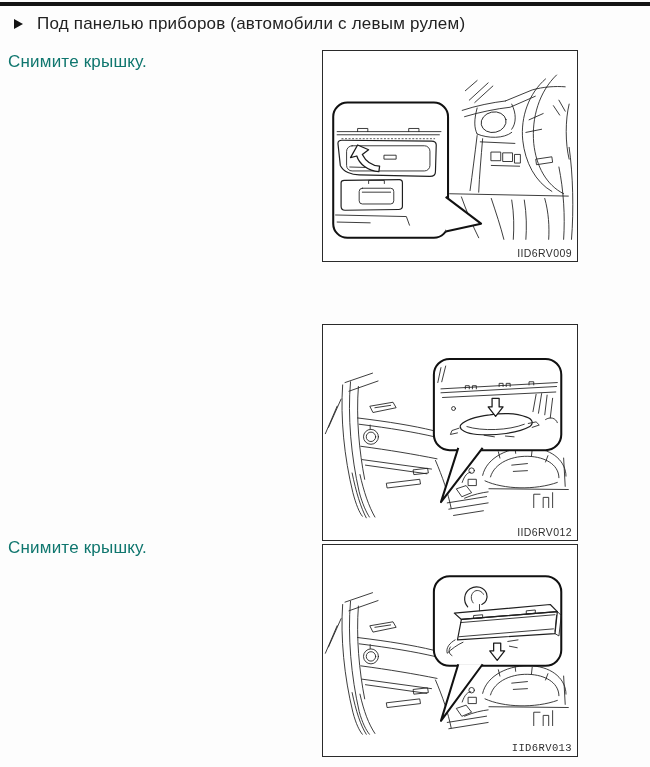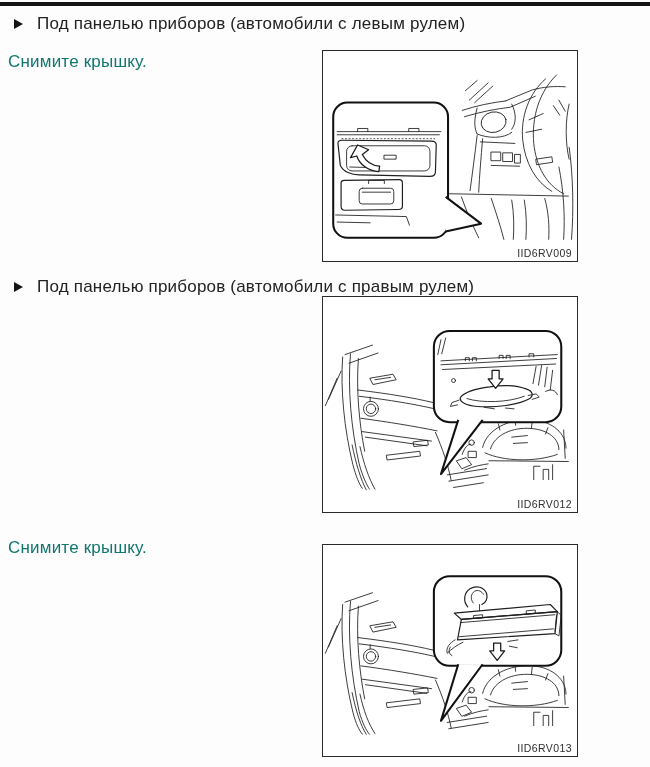--- a/index.html
+++ b/index.html
@@ -26,22 +26,22 @@
     font-size:17px;line-height:28.5px;letter-spacing:.2px;color:#0f766e;
   }
   .step-1{top:48px;}
   .step-2{top:307px;}
   .step-3{top:534px;}
   .figure{
     position:absolute;left:322px;width:256px;
     border:1.6px solid #2a2a2a;background:#fff;box-sizing:border-box;text-align:right;
   }
   .fig-1{top:50px;height:212px;}
-  .fig-2{top:296px;height:217px;}
-  .fig-3{top:544px;height:213px;}
+  .fig-2{top:324px;height:217px;}
+  .fig-3{top:544px;height:213px;font-family:Liberation Mono, monospace;}
   .figure svg{position:absolute;left:0;top:0;width:100%;height:100%;}
   .fig-code{
     position:absolute;right:5px;bottom:2px;
     font-size:10.5px;letter-spacing:.4px;color:#2e2e2e;background:#fff;padding-left:3px;
   }
   .ln{fill:none;stroke:#1f1f1f;stroke-width:1.1;stroke-linecap:round;stroke-linejoin:round;}
   .ln2{fill:none;stroke:#1f1f1f;stroke-width:1.5;stroke-linecap:round;stroke-linejoin:round;}
   .bubble{fill:#ffffff;stroke:#111;stroke-width:2.6;}
   .tail{fill:#ffffff;stroke:#111;stroke-width:2.6;stroke-linejoin:round;}
   .oarrow{fill:#ffffff;stroke:#1a1a1a;stroke-width:1.6;stroke-linejoin:round;}
@@ -117,24 +117,20 @@
           <rect x="46" y="147" width="44" height="20" rx="4"></rect>
           <path d="M50,152 H86"></path>
         <path d="M16,181 L106,183 L110,194"></path>
           <path d="M18,190 L60,191"></path>
       </g>
       <path class="oarrow" d="M44,92 L58,98 L50,104 C54,112 62,118 72,119 L71,126 C57,125 46,116 43,106 L35,108 Z"></path>
     </svg>
     <span class="fig-code">IID6RV009</span>
   </div>
 
-  <div class="section-heading heading-2">
-    <span class="tri"></span>
-    <span>Под панелью приборов (автомобили с правым рулем)</span>
-  </div>
 
 
   <div class="figure fig-2">
     <svg viewBox="0 0 323 217">
       <g class="ln">
         <path d="M28,45 L63,33"></path>
           <path d="M33,56 L70,43"></path>
         <path d="M25,48 C22,90 27,140 38,185 C42,200 46,210 50,215"></path>
         <path d="M35,44 C31,88 36,140 46,184 C50,199 55,210 59,216"></path>
         <path d="M45,50 C42,90 46,132 53,168"></path>

